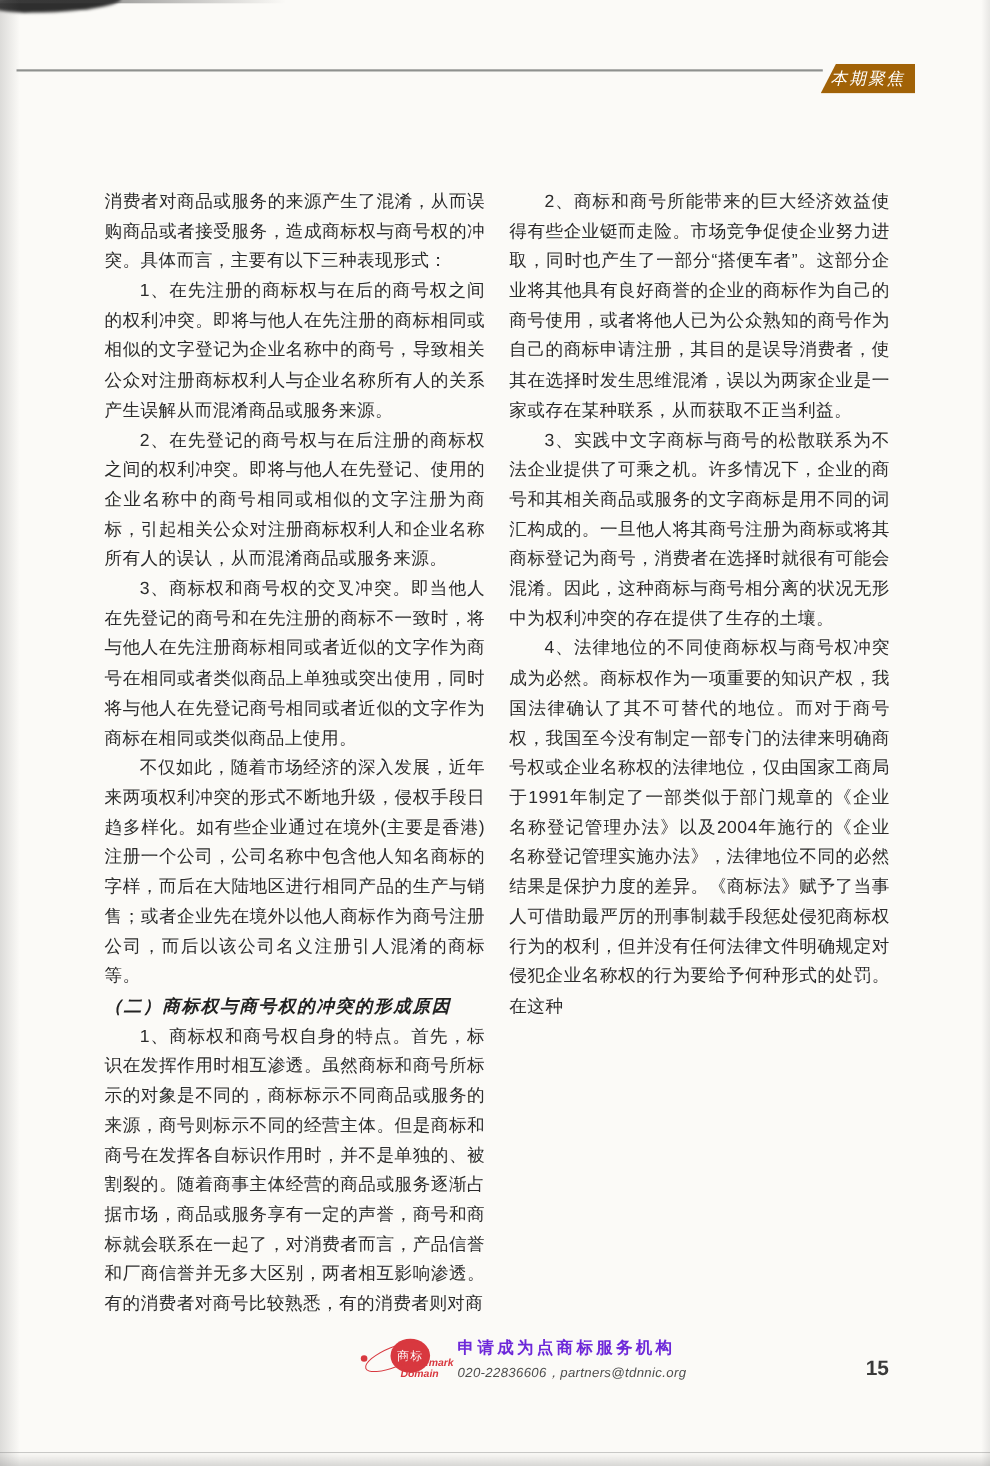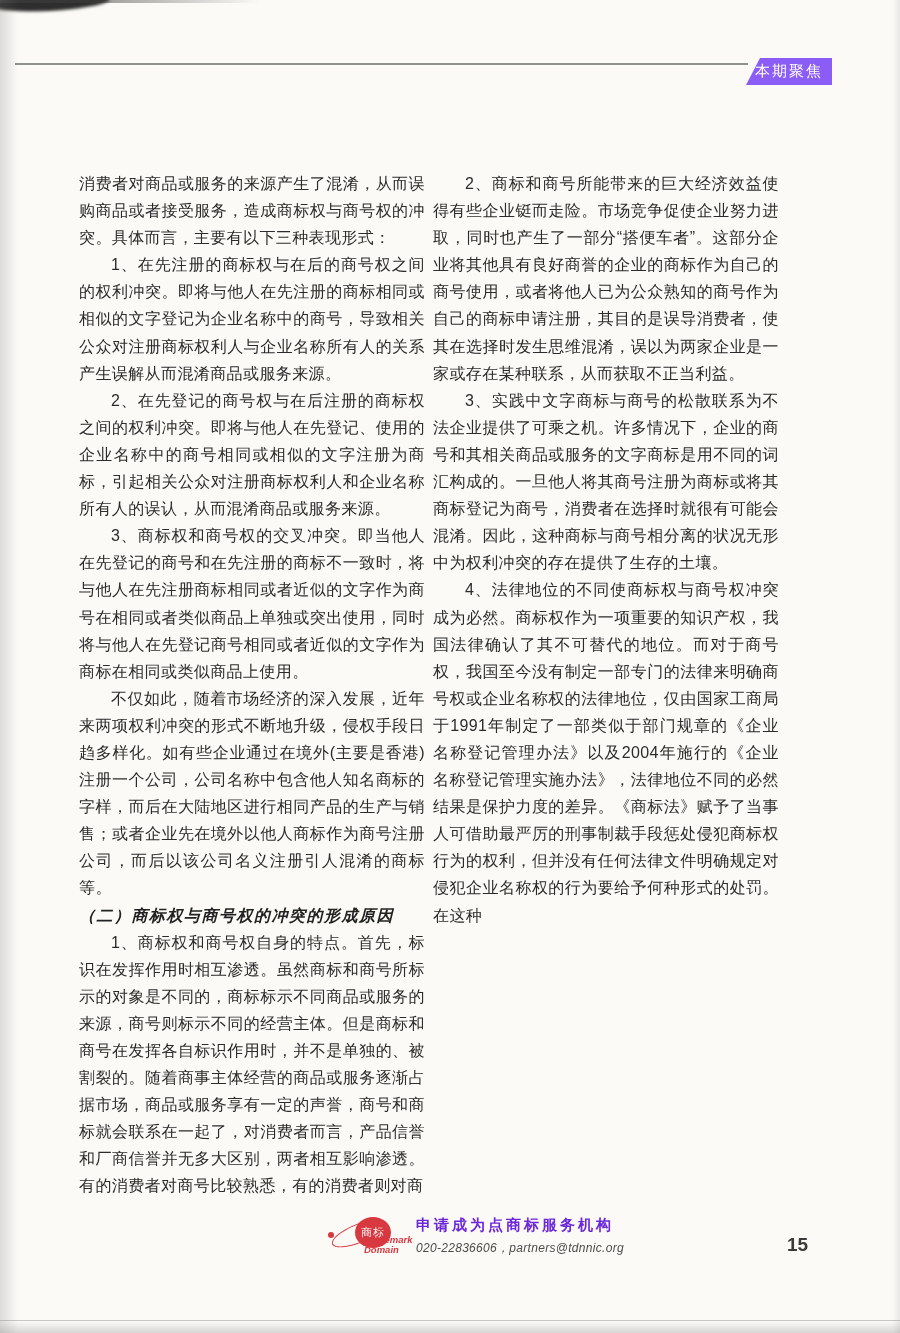--- a/index.html
+++ b/index.html
@@ -24,21 +24,21 @@
   
   .header-rule{position:absolute;left:15px;top:63px;width:733px;height:2px;background:#8f918f;}
   .focus-badge{
     position:absolute;left:746px;top:58px;width:86px;height:27px;
     display:flex;align-items:center;justify-content:center;
     color:#ffffff;font-size:15px;letter-spacing:2px;
     clip-path:polygon(14px 0,100% 0,100% 100%,0 100%);
   }
 
   
-  .columns{position:absolute;left:79px;top:170px;width:714px;display:flex;gap:8px;}
+  .columns{position:absolute;left:95px;top:170px;width:714px;display:flex;gap:22px;}
   .col{width:346px;color:#2b2b2b;font-size:16px;line-height:27.1px;
     text-align:justify;text-justify:inter-ideograph;letter-spacing:0.4px;word-break:break-all;}
   .col p{margin:0;}
   .para{text-indent:2em;}
   .cont{text-indent:0;}
   .section-heading{font-family:Liberation Sans, sans-serif;
     font-style:italic;font-weight:bold;letter-spacing:1.5px;color:#222;}
 
   
   .footer{position:absolute;left:328px;top:1213px;display:flex;align-items:flex-start;}
@@ -59,21 +59,21 @@
 </head>
 <body>
 
 <div class="scan-top-streak"></div>
 <div class="scan-top-line"></div>
 <div class="scan-left-edge"></div>
 <div class="scan-right-edge"></div>
 <div class="scan-bottom-edge"></div>
 
 <div class="header-rule"></div>
-<div class="focus-badge" style="background: #8b5cf6;">本期聚焦</div>
+<div class="focus-badge" style="background: #a16207; font-style: italic;">本期聚焦</div>
 
 <div class="columns">
   <div class="col">
     <p class="cont">消费者对商品或服务的来源产生了混淆，从而误购商品或者接受服务，造成商标权与商号权的冲突。具体而言，主要有以下三种表现形式：</p>
     <p class="para">1、在先注册的商标权与在后的商号权之间的权利冲突。即将与他人在先注册的商标相同或相似的文字登记为企业名称中的商号，导致相关公众对注册商标权利人与企业名称所有人的关系产生误解从而混淆商品或服务来源。</p>
     <p class="para">2、在先登记的商号权与在后注册的商标权之间的权利冲突。即将与他人在先登记、使用的企业名称中的商号相同或相似的文字注册为商标，引起相关公众对注册商标权利人和企业名称所有人的误认，从而混淆商品或服务来源。</p>
     <p class="para">3、商标权和商号权的交叉冲突。即当他人在先登记的商号和在先注册的商标不一致时，将与他人在先注册商标相同或者近似的文字作为商号在相同或者类似商品上单独或突出使用，同时将与他人在先登记商号相同或者近似的文字作为商标在相同或类似商品上使用。</p>
     <p class="para">不仅如此，随着市场经济的深入发展，近年来两项权利冲突的形式不断地升级，侵权手段日趋多样化。如有些企业通过在境外(主要是香港)注册一个公司，公司名称中包含他人知名商标的字样，而后在大陆地区进行相同产品的生产与销售；或者企业先在境外以他人商标作为商号注册公司，而后以该公司名义注册引人混淆的商标等。</p>
     <p class="cont section-heading">（二）商标权与商号权的冲突的形成原因</p>
     <p class="para">1、商标权和商号权自身的特点。首先，标识在发挥作用时相互渗透。虽然商标和商号所标示的对象是不同的，商标标示不同商品或服务的来源，商号则标示不同的经营主体。但是商标和商号在发挥各自标识作用时，并不是单独的、被割裂的。随着商事主体经营的商品或服务逐渐占据市场，商品或服务享有一定的声誉，商号和商标就会联系在一起了，对消费者而言，产品信誉和厂商信誉并无多大区别，两者相互影响渗透。有的消费者对商号比较熟悉，有的消费者则对商</p>

